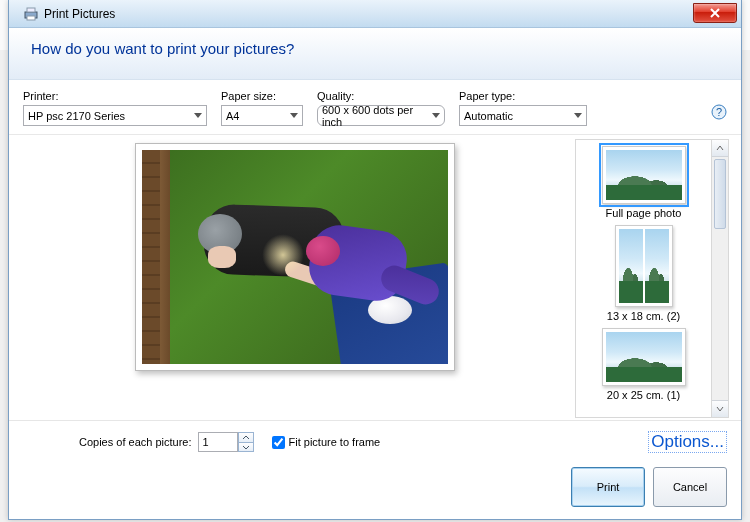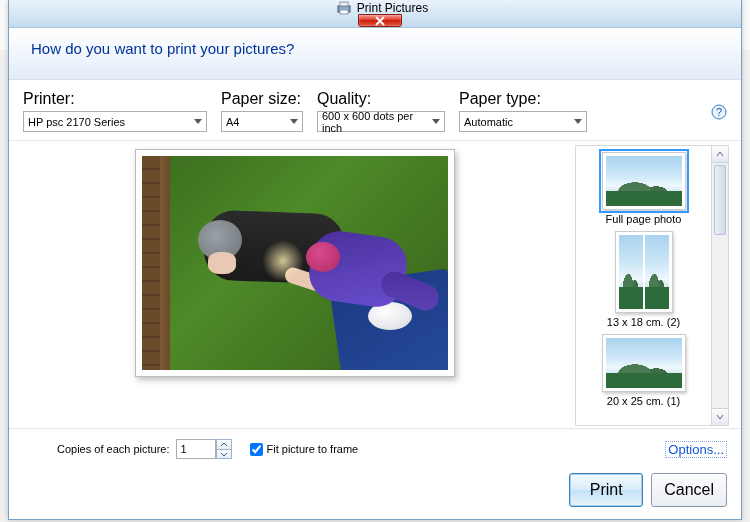--- a/index.html
+++ b/index.html
@@ -15,21 +15,20 @@
     position: absolute; top: 0; left: 8px; width: 734px; height: 520px;
     background: #fff; border: 1px solid #7a9fc4; border-top: none;
     box-shadow: 0 0 6px rgba(0,0,0,0.2);
   }
   .titlebar {
     height: 28px;
     background: linear-gradient(to bottom, #eaf3fb 0%, #d7e7f5 50%, #c2dbf0 100%);
     border-bottom: 1px solid #a8c4de;
     display: flex; align-items: center; justify-content: space-between;
     padding-left: 14px;
-    flex-direction: column;
   }
   .titlebar .left { display: flex; align-items: center; gap: 5px; }
   .titlebar .title-text { font-size: 12px; color: #000; }
   .printer-icon { width: 16px; height: 16px; }
   .close-btn {
     width: 44px; height: 20px; margin-right: 4px; margin-top:-2px;
     background: linear-gradient(to bottom, #f29a91 0%, #e23c2a 45%, #c91d0b 46%, #e2503f 100%);
     border: 1px solid #8a2015; border-radius: 0 0 3px 3px;
     display: flex; align-items: center; justify-content: center;
     box-shadow: inset 0 0 2px rgba(255,255,255,0.6);
@@ -45,34 +44,34 @@
   }
   .header-band .heading { color: #003399; font-size: 15px; }
 
   .controls-row {
     display: flex; gap: 14px; padding: 10px 14px 8px;
     border-bottom: 1px solid #e8e8e8;
     align-items: flex-end;
     position: relative;
   }
   .field { display: flex; flex-direction: column; gap: 3px; }
-  .field label { font-size: 16px; color: #000; }
+  .field label { font-size: 11px; color: #000; }
   .select {
     height: 21px; border: 1px solid #abadb3; background: #fff;
     font-size: 11px; padding: 0 18px 0 4px; position: relative;
     display: flex; align-items: center;
   }
   .select::after {
     content: ""; position: absolute; right: 4px; top: 7px;
     border-left: 4px solid transparent; border-right: 4px solid transparent;
     border-top: 5px solid #555;
   }
   .sel-printer { width: 184px; }
   .sel-paper   { width: 82px; }
-  .sel-quality { width: 128px; }
+  .sel-quality { width: 128px; border-radius: 6px; }
   .sel-type    { width: 128px; }
   .help-icon { position: absolute; right: 14px; top: 24px; width:16px; height:16px; }
 
   .mid-area { flex: 1; display: flex; padding: 4px 12px 2px; gap: 6px; min-height: 0; }
 
   .preview-pane { flex: 1; display: flex; flex-direction: column; align-items: center; gap: 8px; padding-top: 4px; }
   .page-preview {
     width: 320px; height: 228px; background: #fff;
     border: 1px solid #bbb; box-shadow: 2px 3px 6px rgba(0,0,0,0.25);
     padding: 6px; display: flex;
@@ -138,32 +137,32 @@
   .scrollbar .sb-btn:last-child { border-bottom:none; border-top:1px solid #d0d4da; }
   .scrollbar .sb-track { flex:1; position:relative; }
   .scrollbar .sb-thumb { position:absolute; left:2px; right:2px; top:2px; height:70px;
     background: linear-gradient(to right,#e8eef5,#cfdbe9); border:1px solid #b4c3d6; border-radius:2px; }
 
   .bottom-row1 {
     display:flex; align-items:center; gap:18px; padding: 10px 14px 6px;
     border-top:1px solid #e6e6e6; font-size:11px;
     justify-content: flex-start;
   }
-  .copies-group { display:flex; align-items:center; gap:6px; margin-left: 34px;}
+  .copies-group { display:flex; align-items:center; gap:6px; margin-left: 56px;}
   .spinner { display:flex; align-items:center; }
   .spinner input { width:40px; height:20px; border:1px solid #abadb3; font-size:11px; padding:0 4px; }
   .spinner .btns { display:flex; flex-direction:column; }
   .spinner .sbtn { width:16px; height:10px; border:1px solid #9ab4d2; background:linear-gradient(to bottom,#fdfdfe,#e6eef7); display:flex; align-items:center; justify-content:center; }
   .spinner .sbtn:first-child { border-bottom:none; }
   .fit-group { display:flex; align-items:center; gap:4px; }
   .fit-group input { width:13px; height:13px; }
-  .link-options { margin-left:auto; color:#0b57d0; font-size:13px; border:1px dotted #7aa8f0; padding:0 2px; cursor:pointer; }
+  .link-options { margin-left:auto; color:#0b57d0; font-size:17px; border:1px dotted #7aa8f0; padding:0 2px; cursor:pointer; }
 
   .bottom-row2 { display:flex; justify-content:flex-end; gap:8px; padding: 8px 14px 12px; }
-  .btn { min-width:74px; height:34px; font-size:16px;
+  .btn { min-width:74px; height:40px; font-size:11px;
     border:1px solid #8a9aab; background:linear-gradient(to bottom,#fdfdfe,#e9edf2);
     border-radius:3px; padding: 0 12px; }
   .btn.primary { border:1px solid #3c7fb1; box-shadow: 0 0 0 1px #a7d1f0 inset;
     background: linear-gradient(to bottom,#f5fbff,#d9ecfa 48%,#c3e1f7 52%,#e9f5fd); }
 </style>
 </head>
 <body>
 
 <div class="bg-bleed">
   <div class="line"><span class="red">Popular Please help BSOD       BSOD playing Assassins Creed, error 0x0000003b</span></div>

